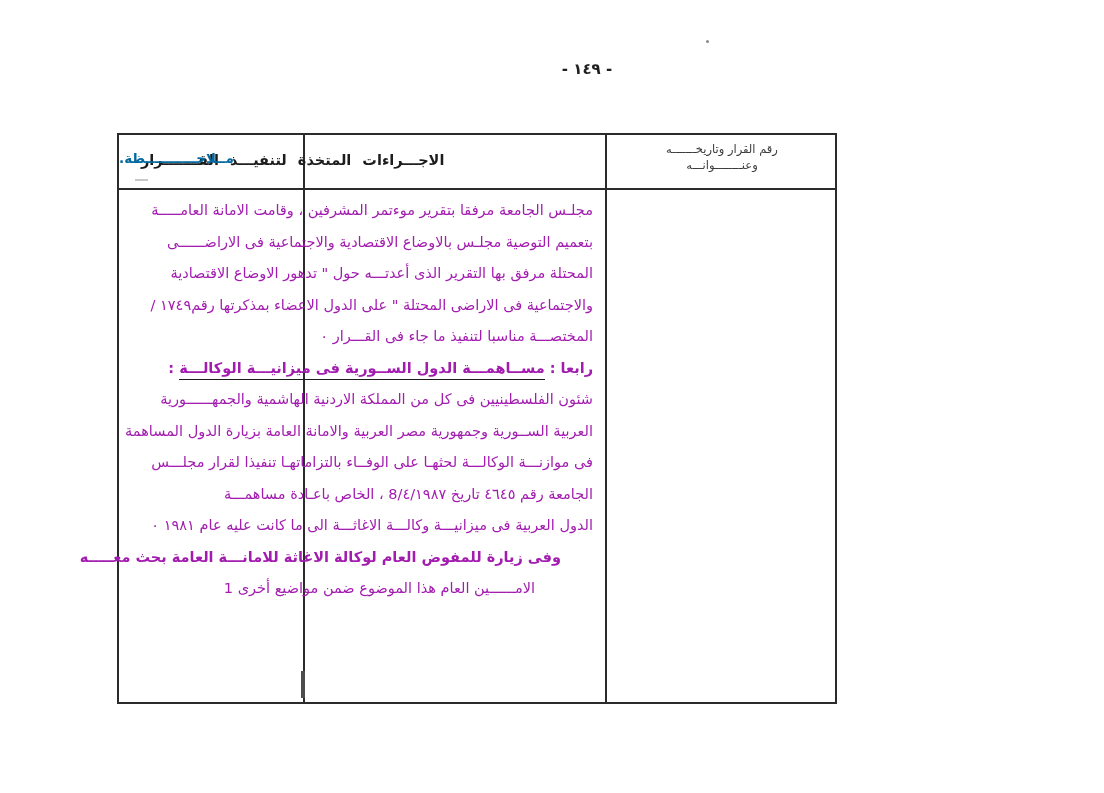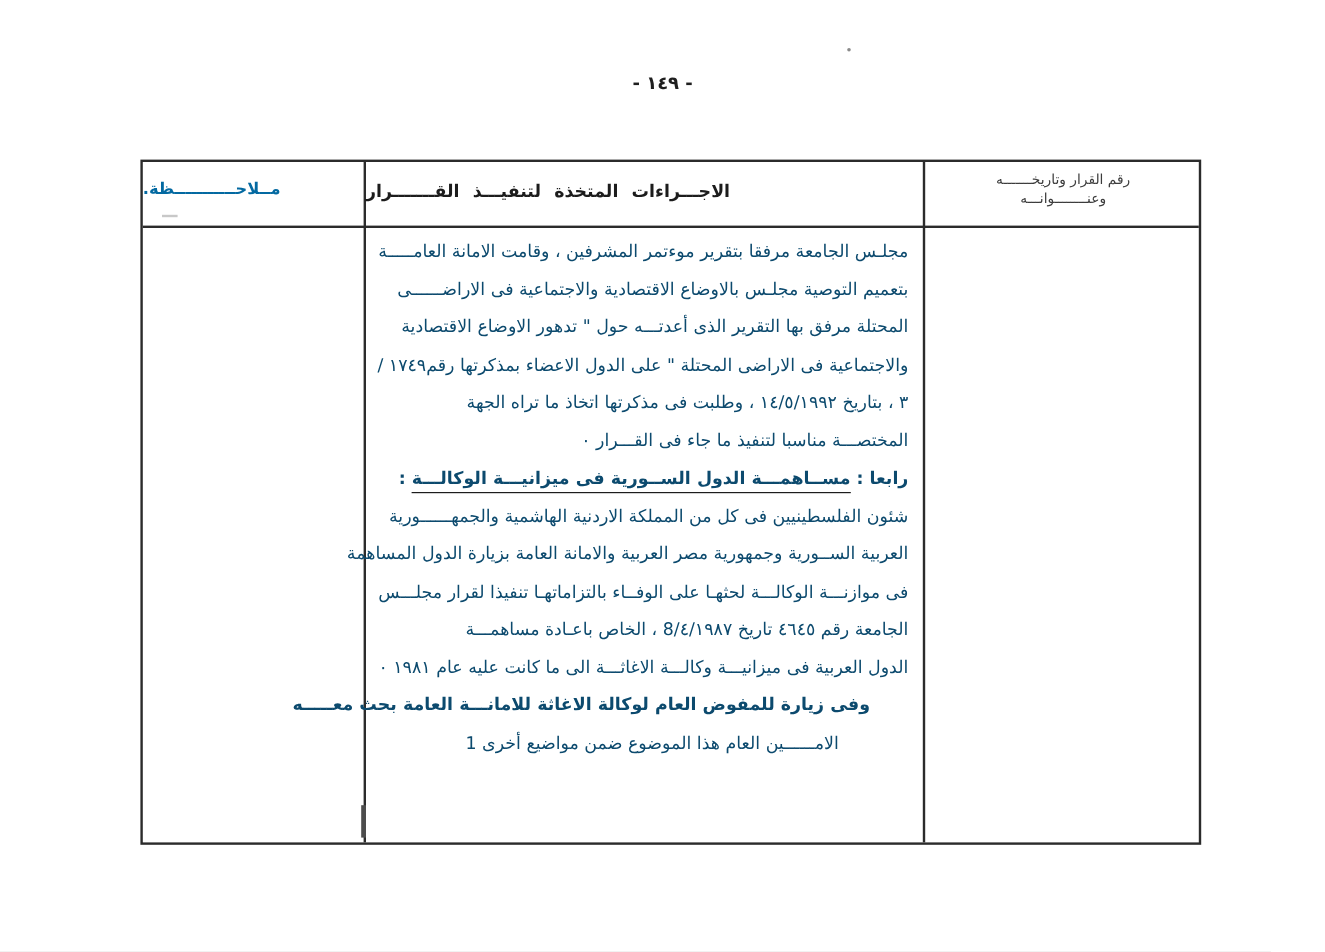--- a/index.html
+++ b/index.html
@@ -7,30 +7,30 @@
   .page {
     position:relative;
     width:1104px; height:793px;
     background:#ffffff;
     font-family:"DejaVu Sans", sans-serif;
     color:#1a1a1a;
     overflow:hidden;
   }
   .page-number {
     position:absolute; left:527px; top:60px; width:120px;
-    direction:rtl; text-align:left;
+    direction:rtl; text-align:center;
     font-size:15px; font-weight:bold; color:#1f1f1f;
     letter-spacing:1px;
   }
   .speck {
     position:absolute; left:706px; top:40px; width:3px; height:3px;
     background:#8a8a8a; border-radius:50%;
   }
   .doc-table {
-    position:absolute; left:117px; top:133px; width:884px; height:571px;
+    position:absolute; left:117px; top:133px; width:720px; height:571px;
     border:2px solid #2b2b2b;
   }
   .vline-right {  
     position:absolute; right:228px; top:0; bottom:0; width:2px; background:#2b2b2b;
   }
   .vline-left {   
     position:absolute; left:184px; top:0; bottom:0; width:2px; background:#2b2b2b;
   }
   .hline-header {
     position:absolute; top:53px; left:0; right:0; height:2px; background:#2b2b2b;
@@ -52,21 +52,21 @@
     font-size:14.5px; font-weight:bold; color:#1c1c1c; word-spacing:6px;
   }
   .hdr-notes {
     left:0; top:15px; width:182px; text-align:left;
     font-size:13.5px; font-weight:bold; color:#0369a1;
   }
   .actions-body {
     position:absolute; right:232px; top:60px; width:464px;
     padding:0 10px;
     direction:rtl; text-align:right;
-    font-size:14.5px; line-height:31.5px; color:#0c4a6e;
+    font-size:14.5px; line-height:31.5px; color:#a21caf;
   }
   .ln { white-space:nowrap; }
   .ln-ind-sm  { padding-right:26px; }
   .ln-ind-md  { padding-right:32px;font-weight:bold; }
   .ln-ind-lg  { padding-right:58px; }
   .section-heading { white-space:nowrap; }
   .section-heading .u {
     border-bottom:1.5px solid #1c1c1c; padding-bottom:3px; font-weight:bold;
   }
   .section-heading .pre, .section-heading .post { font-weight:bold; }
@@ -93,21 +93,20 @@
 
     <div class="hdr hdr-actions">الاجـــراءات المتخذة لتنفيـــذ القـــــــرار</div>
 
     <div class="hdr hdr-notes">مــلاحـــــــــــظة.</div>
 
     <div class="actions-body">
       <div class="ln">مجلـس الجامعة مرفقا بتقرير موءتمر المشرفين ، وقامت الامانة العامـــــة</div>
       <div class="ln">بتعميم التوصية مجلـس  بالاوضاع الاقتصادية والاجتماعية فى الاراضــــــى</div>
       <div class="ln">المحتلة مرفق بها التقرير الذى أعدتـــه حول " تدهور الاوضاع الاقتصادية</div>
       <div class="ln">والاجتماعية فى الاراضى المحتلة " على الدول الاعضاء بمذكرتها رقم١٧٤٩ /</div>
-      <div class="ln">٣ ، بتاريخ ١٤/٥/١٩٩٢ ، وطلبت فى مذكرتها اتخاذ ما تراه الجهة</div>
       <div class="ln">المختصـــة مناسبا لتنفيذ ما جاء فى القـــرار ٠</div>
 
       <div class="section-heading">
         <span class="pre">رابعا : </span><span class="u">مســاهمـــة  الدول الســورية فى ميزانيـــة  الوكالـــة</span><span class="post"> :</span>
       </div>
 
       <div class="ln">شئون الفلسطينيين فى كل من المملكة الاردنية الهاشمية والجمهــــــورية</div>
       <div class="ln">العربية الســورية وجمهورية مصر العربية والامانة العامة بزيارة الدول المساهمة</div>
       <div class="ln">فى موازنـــة الوكالـــة لحثهـا على الوفــاء  بالتزاماتهـا تنفيذا لقرار مجلـــس</div>
       <div class="ln">الجامعة رقم ٤٦٤٥ تاريخ 8/٤/١٩٨٧ ، الخاص باعـادة مساهمـــة</div>

